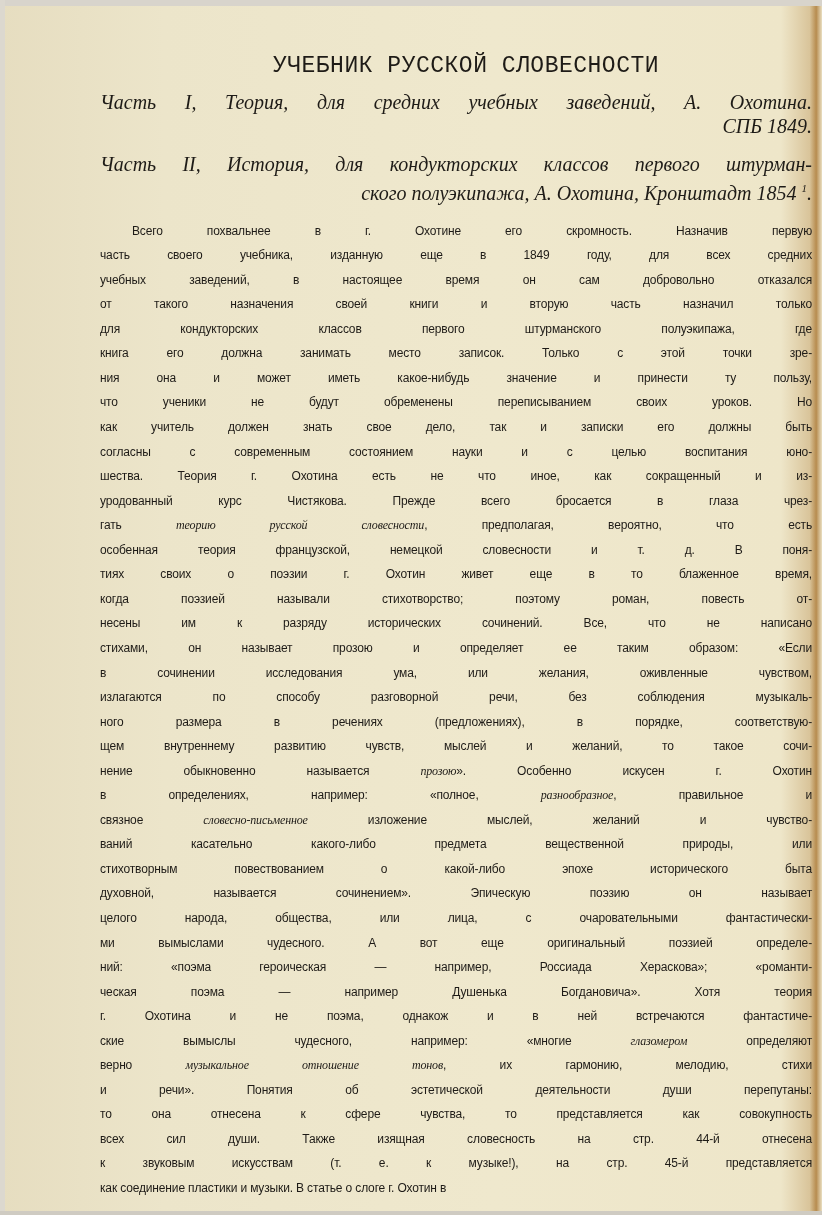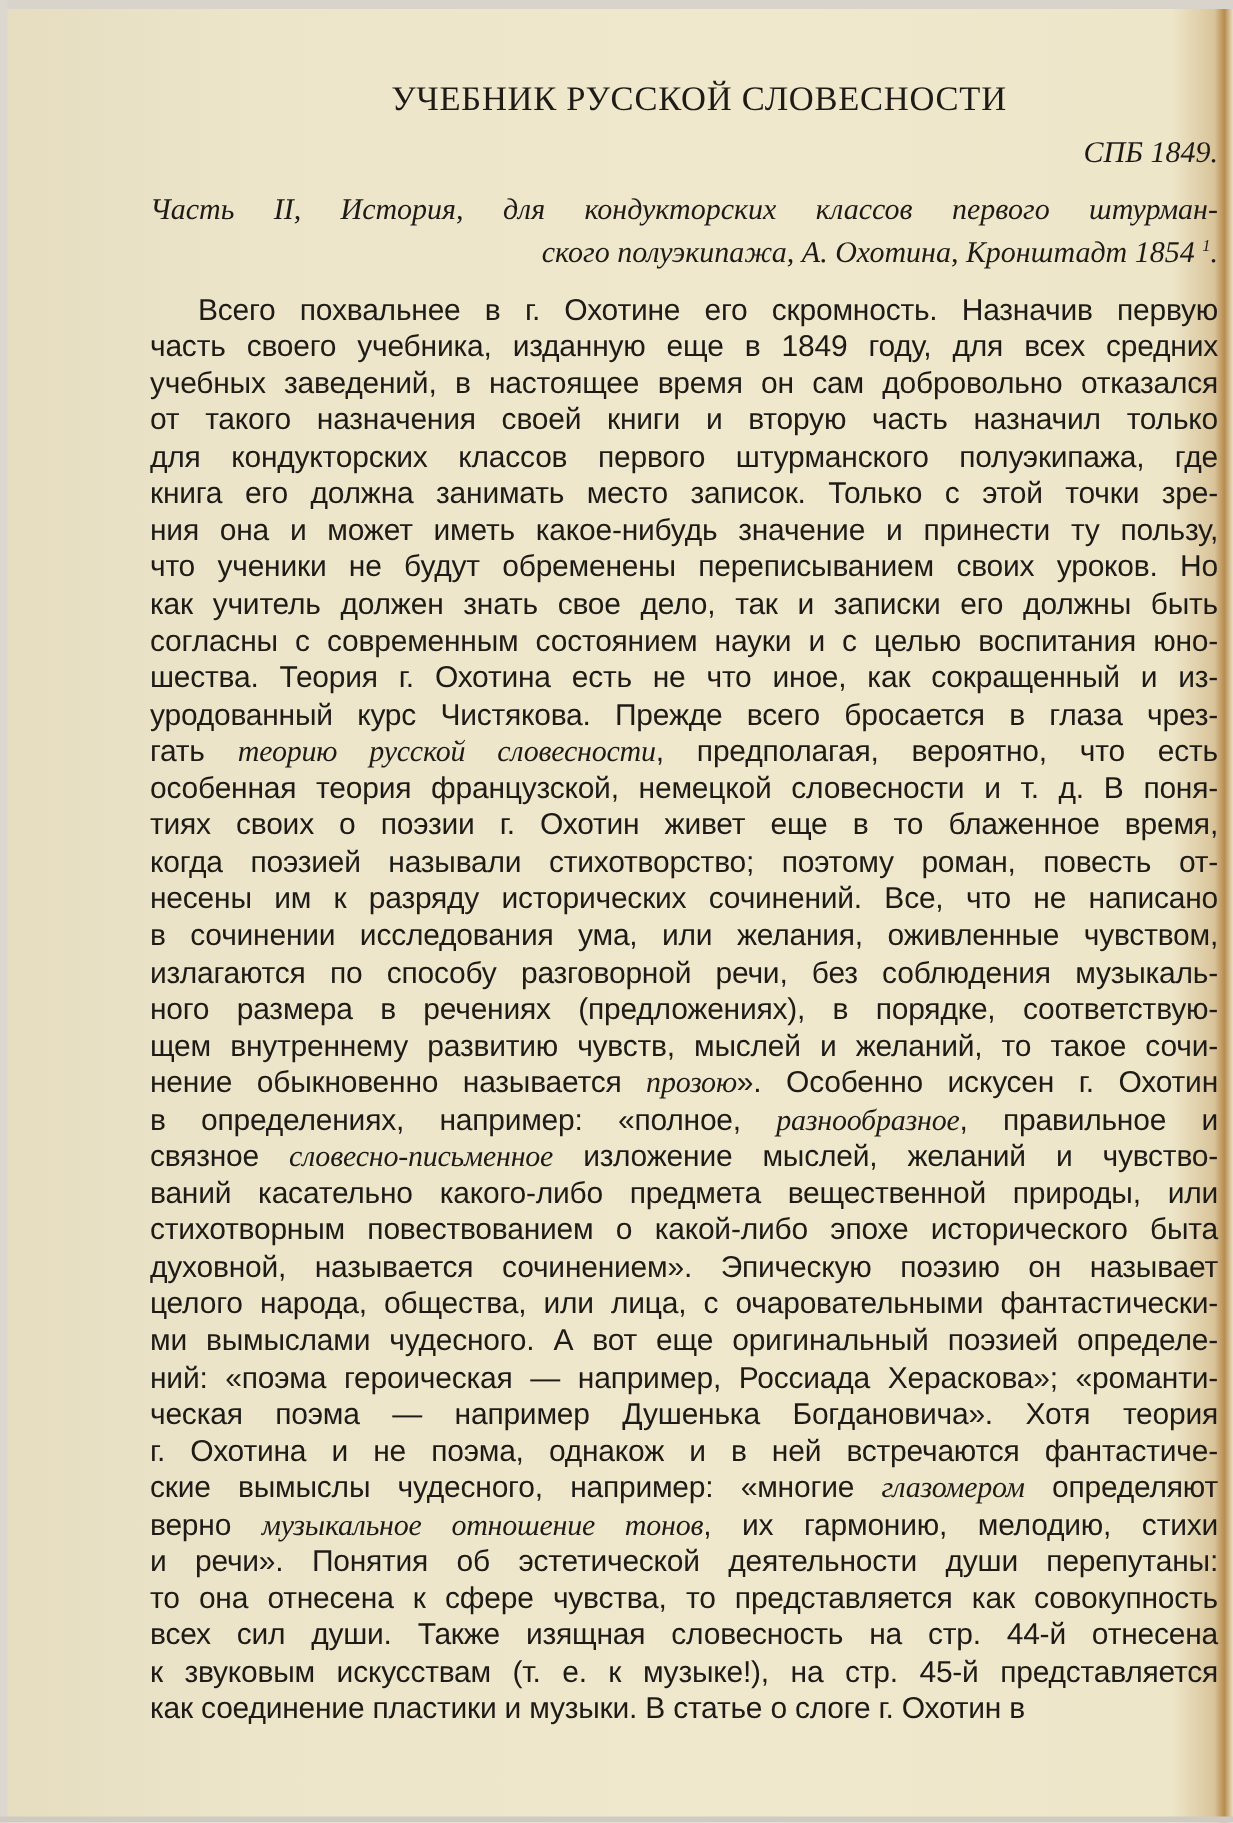--- a/index.html
+++ b/index.html
@@ -7,49 +7,50 @@
       width: 822px; height: 1215px; overflow: hidden; position: relative;
       background: linear-gradient(90deg, #e6ddc0 0%, #ece5ca 20%, #efe8cd 60%, #eee6c9 95%, #d9c49a 98.5%, #b78c4f 99.3%, #e9dfc2 100%);
       color: #1e1b17;
       font-family: "Liberation Serif", serif;
     }
     .topstrip { position: absolute; left: 0; top: 0; width: 822px; height: 6px; background: #d8d4cc; }
     .leftstrip { position: absolute; left: 0; top: 0; width: 5px; height: 1215px; background: #dcd8cf; }
     .bottomstrip { position: absolute; left: 0; bottom: 0; width: 822px; height: 4px; background: #cfcbc2; }
     .page { position: absolute; left: 100px; top: 52px; width: 712px; }
     .title {
-      text-align: center; font-family: Liberation Serif, serif;
+      text-align: center; font-family: Liberation Mono, monospace;
       font-size: 23px; letter-spacing: 0.5px; margin: 0 0 10px 0; padding-left: 20px;
       font-weight: normal; line-height: 28px;
     }
     .sub { font-style: italic; font-size: 20px; line-height: 24px; text-align: center; margin: 0 0 14px 0; }
     .sub .l1 { display: block; text-align: justify; text-align-last: justify; }
     .sub .l2 { display: block; text-align: right; }
     .body-lines { margin-top: 6px; }
     .ln {
       display: block; font-family: "Liberation Sans Narrow", "Liberation Sans", sans-serif;
-      font-size: 20px; line-height: 24.55px; height: 24.55px; white-space: nowrap;
+      font-size: 12px; line-height: 24.55px; height: 24.55px; white-space: nowrap;
       text-align: justify; text-align-last: justify; letter-spacing: -0.15px;
     }
     .ln.first { padding-left: 32px; }
     .ln.last { text-align-last: left; }
     .it { font-style: italic; font-family: "Liberation Serif", serif; margin-top: 42px; }
     .sup { font-size: 11px; vertical-align: super; }
   </style>
 </head>
 <body>
 
 <div class="topstrip"></div>
 <div class="leftstrip"></div>
 <div class="bottomstrip"></div>
 
 <div class="page">
   <h1 class="title">УЧЕБНИК РУССКОЙ СЛОВЕСНОСТИ</h1>
 
   <div class="sub">
+    <span class="l1">Часть I, Теория, для средних учебных заведений, А. Охотина.</span>
     <span class="l2">СПБ 1849.</span>
   </div>
   <div class="sub">
     <span class="l1">Часть II, История, для кондукторских классов первого штурман-</span>
     <span class="l2"><span>ского полуэкипажа, А. Охотина, Кронштадт 1854</span> <span class="sup">1</span>.</span>
   </div>
 
   <div class="body-lines" id="body-lines">
       <span class="ln first">Всего похвальнее в г. Охотине его скромность. Назначив первую</span>
       <span class="ln">часть своего учебника, изданную еще в 1849 году, для всех средних</span>
@@ -61,20 +62,21 @@
       <span class="ln">что ученики не будут обременены переписыванием своих уроков. Но</span>
       <span class="ln">как учитель должен знать свое дело, так и записки его должны быть</span>
       <span class="ln">согласны с современным состоянием науки и с целью воспитания юно-</span>
       <span class="ln">шества. Теория г. Охотина есть не что иное, как сокращенный и из-</span>
       <span class="ln">уродованный курс Чистякова. Прежде всего бросается в глаза чрез-</span>
       <span class="ln"><span>гать </span><span class="it">теорию русской словесности</span><span>, предполагая, вероятно, что есть</span></span>
       <span class="ln">особенная теория французской, немецкой словесности и т. д. В поня-</span>
       <span class="ln">тиях своих о поэзии г. Охотин живет еще в то блаженное время,</span>
       <span class="ln">когда поэзией называли стихотворство; поэтому роман, повесть от-</span>
       <span class="ln">несены им к разряду исторических сочинений. Все, что не написано</span>
+      <span class="ln">стихами, он называет прозою и определяет ее таким образом: «Если</span>
       <span class="ln">в сочинении исследования ума, или желания, оживленные чувством,</span>
       <span class="ln">излагаются по способу разговорной речи, без соблюдения музыкаль-</span>
       <span class="ln">ного размера в речениях (предложениях), в порядке, соответствую-</span>
       <span class="ln">щем внутреннему развитию чувств, мыслей и желаний, то такое сочи-</span>
       <span class="ln"><span>нение обыкновенно называется </span><span class="it">прозою</span><span>». Особенно искусен г. Охотин</span></span>
       <span class="ln"><span>в определениях, например: «полное, </span><span class="it">разнообразное</span><span>, правильное и</span></span>
       <span class="ln"><span>связное </span><span class="it">словесно-письменное</span><span> изложение мыслей, желаний и чувство-</span></span>
       <span class="ln">ваний касательно какого-либо предмета вещественной природы, или</span>
       <span class="ln">стихотворным повествованием о какой-либо эпохе исторического быта</span>
       <span class="ln">духовной, называется сочинением». Эпическую поэзию он называет</span>

